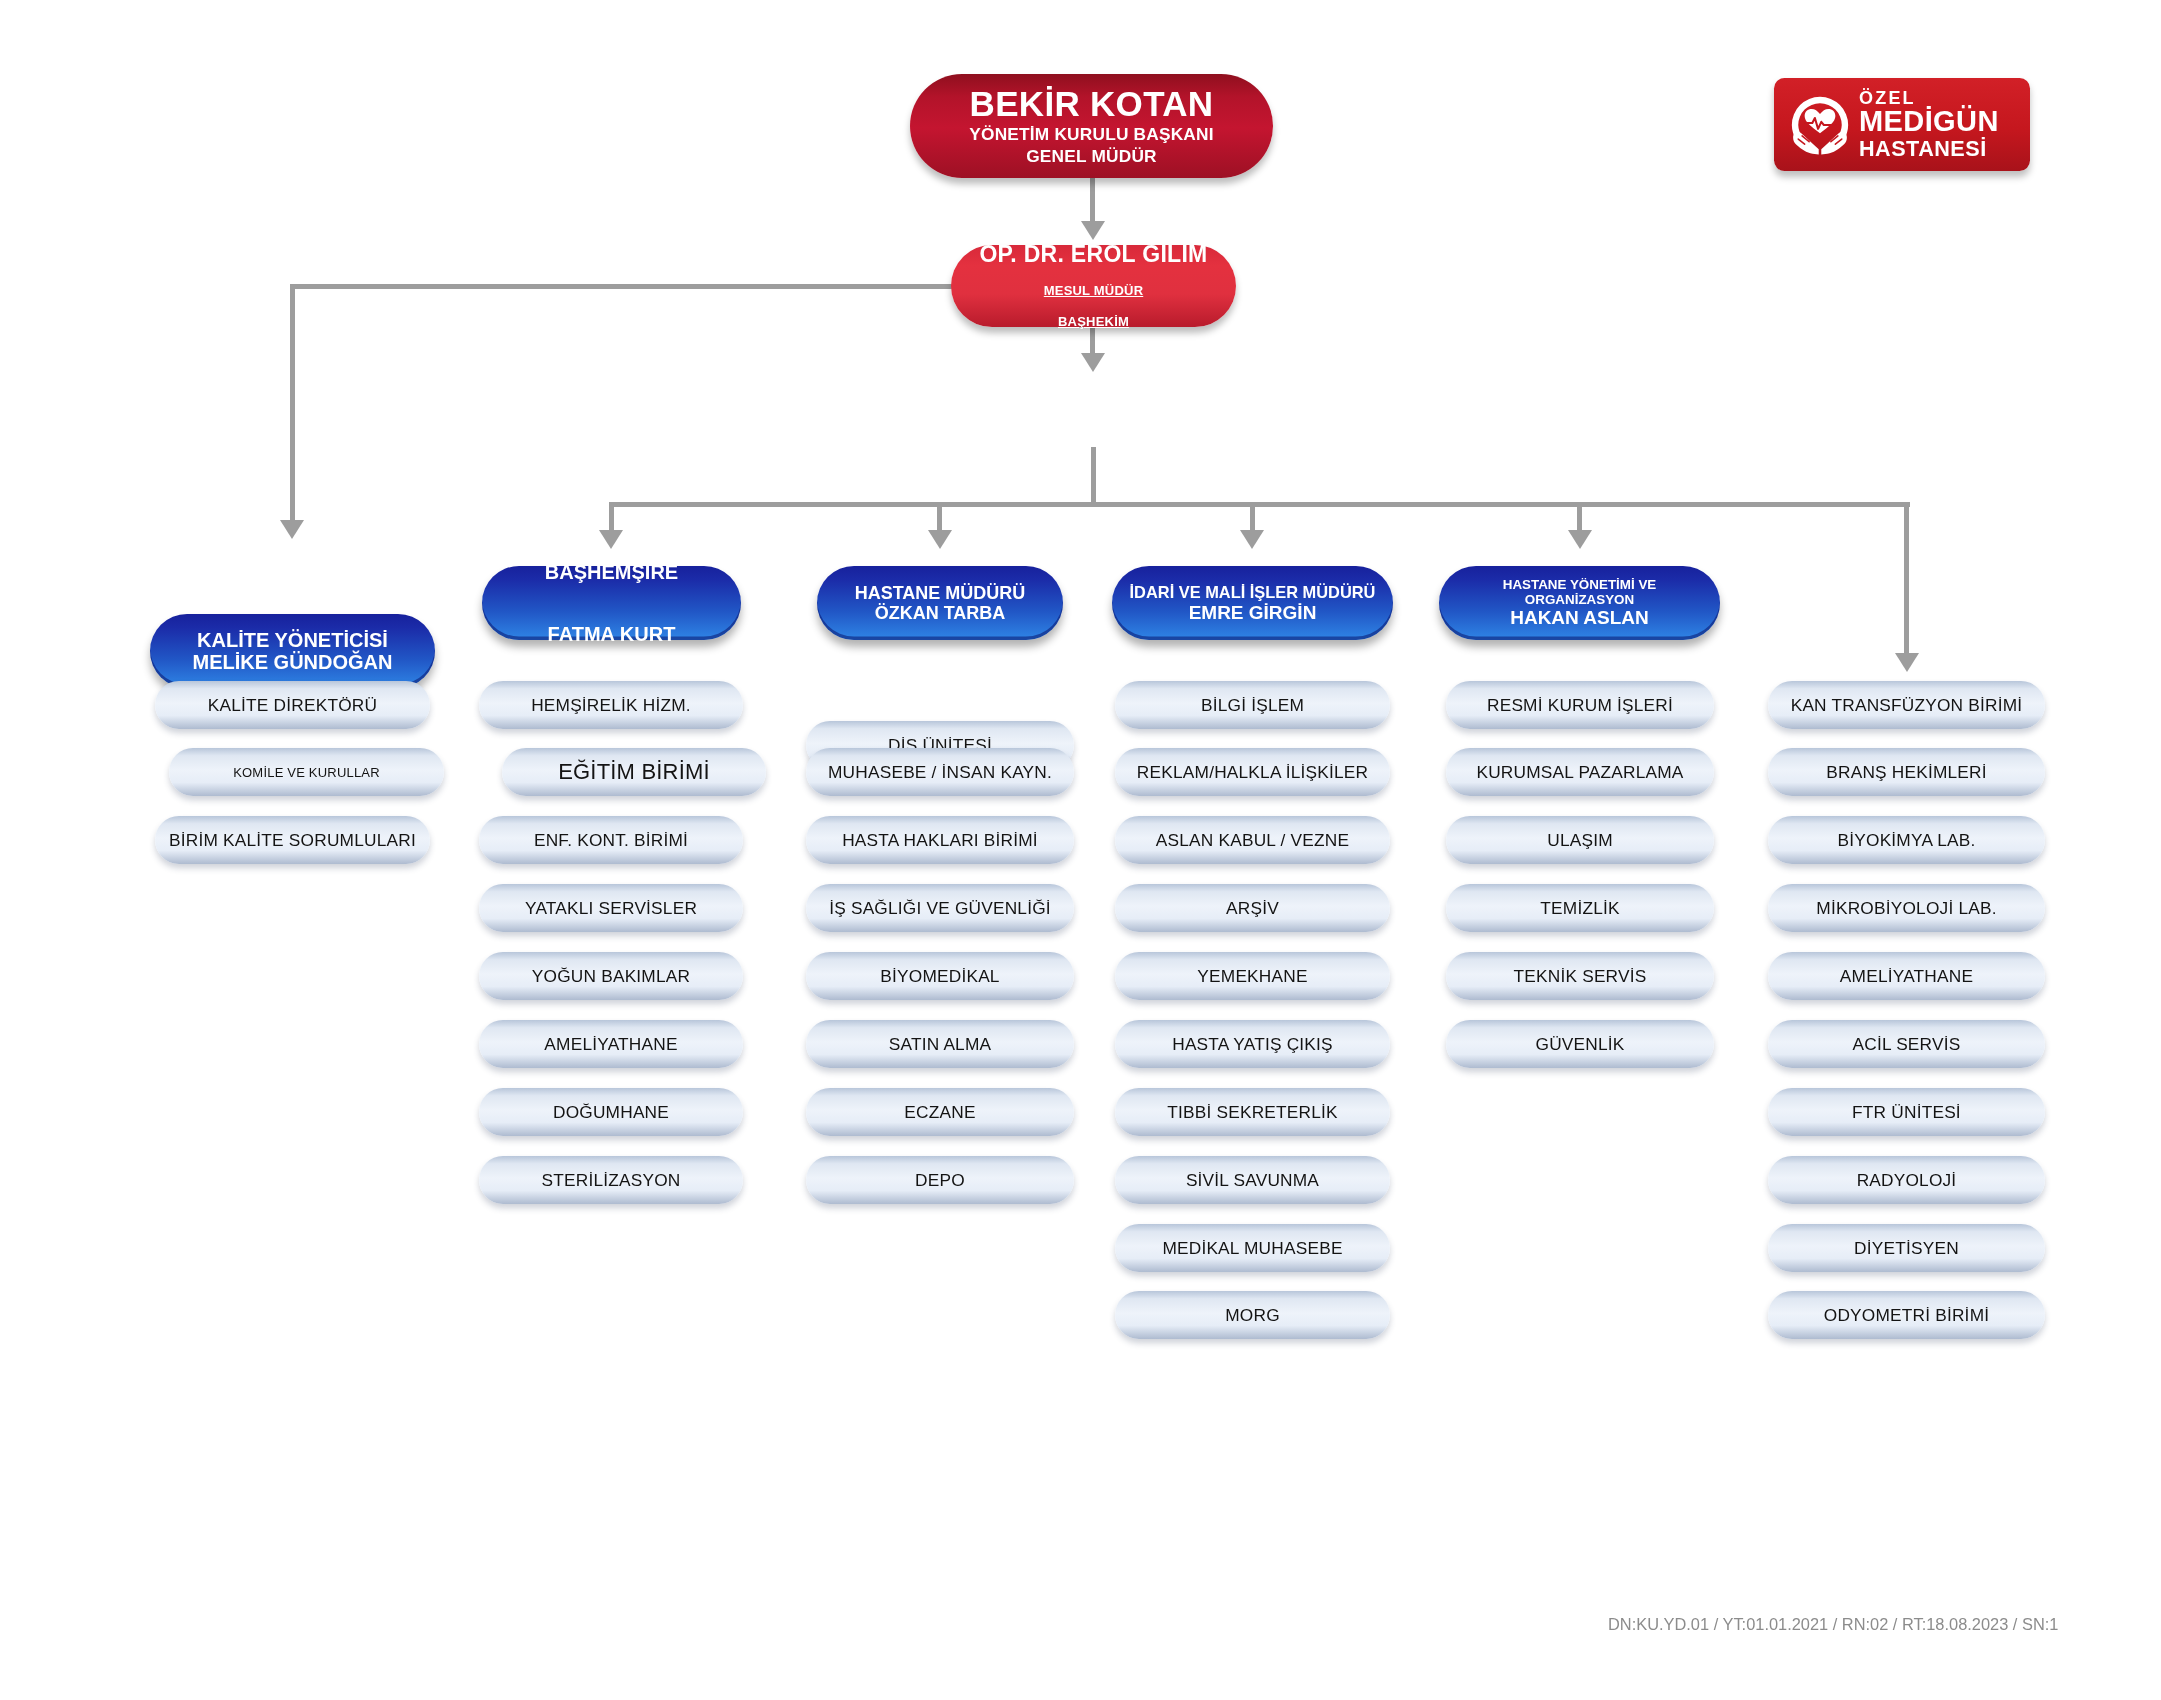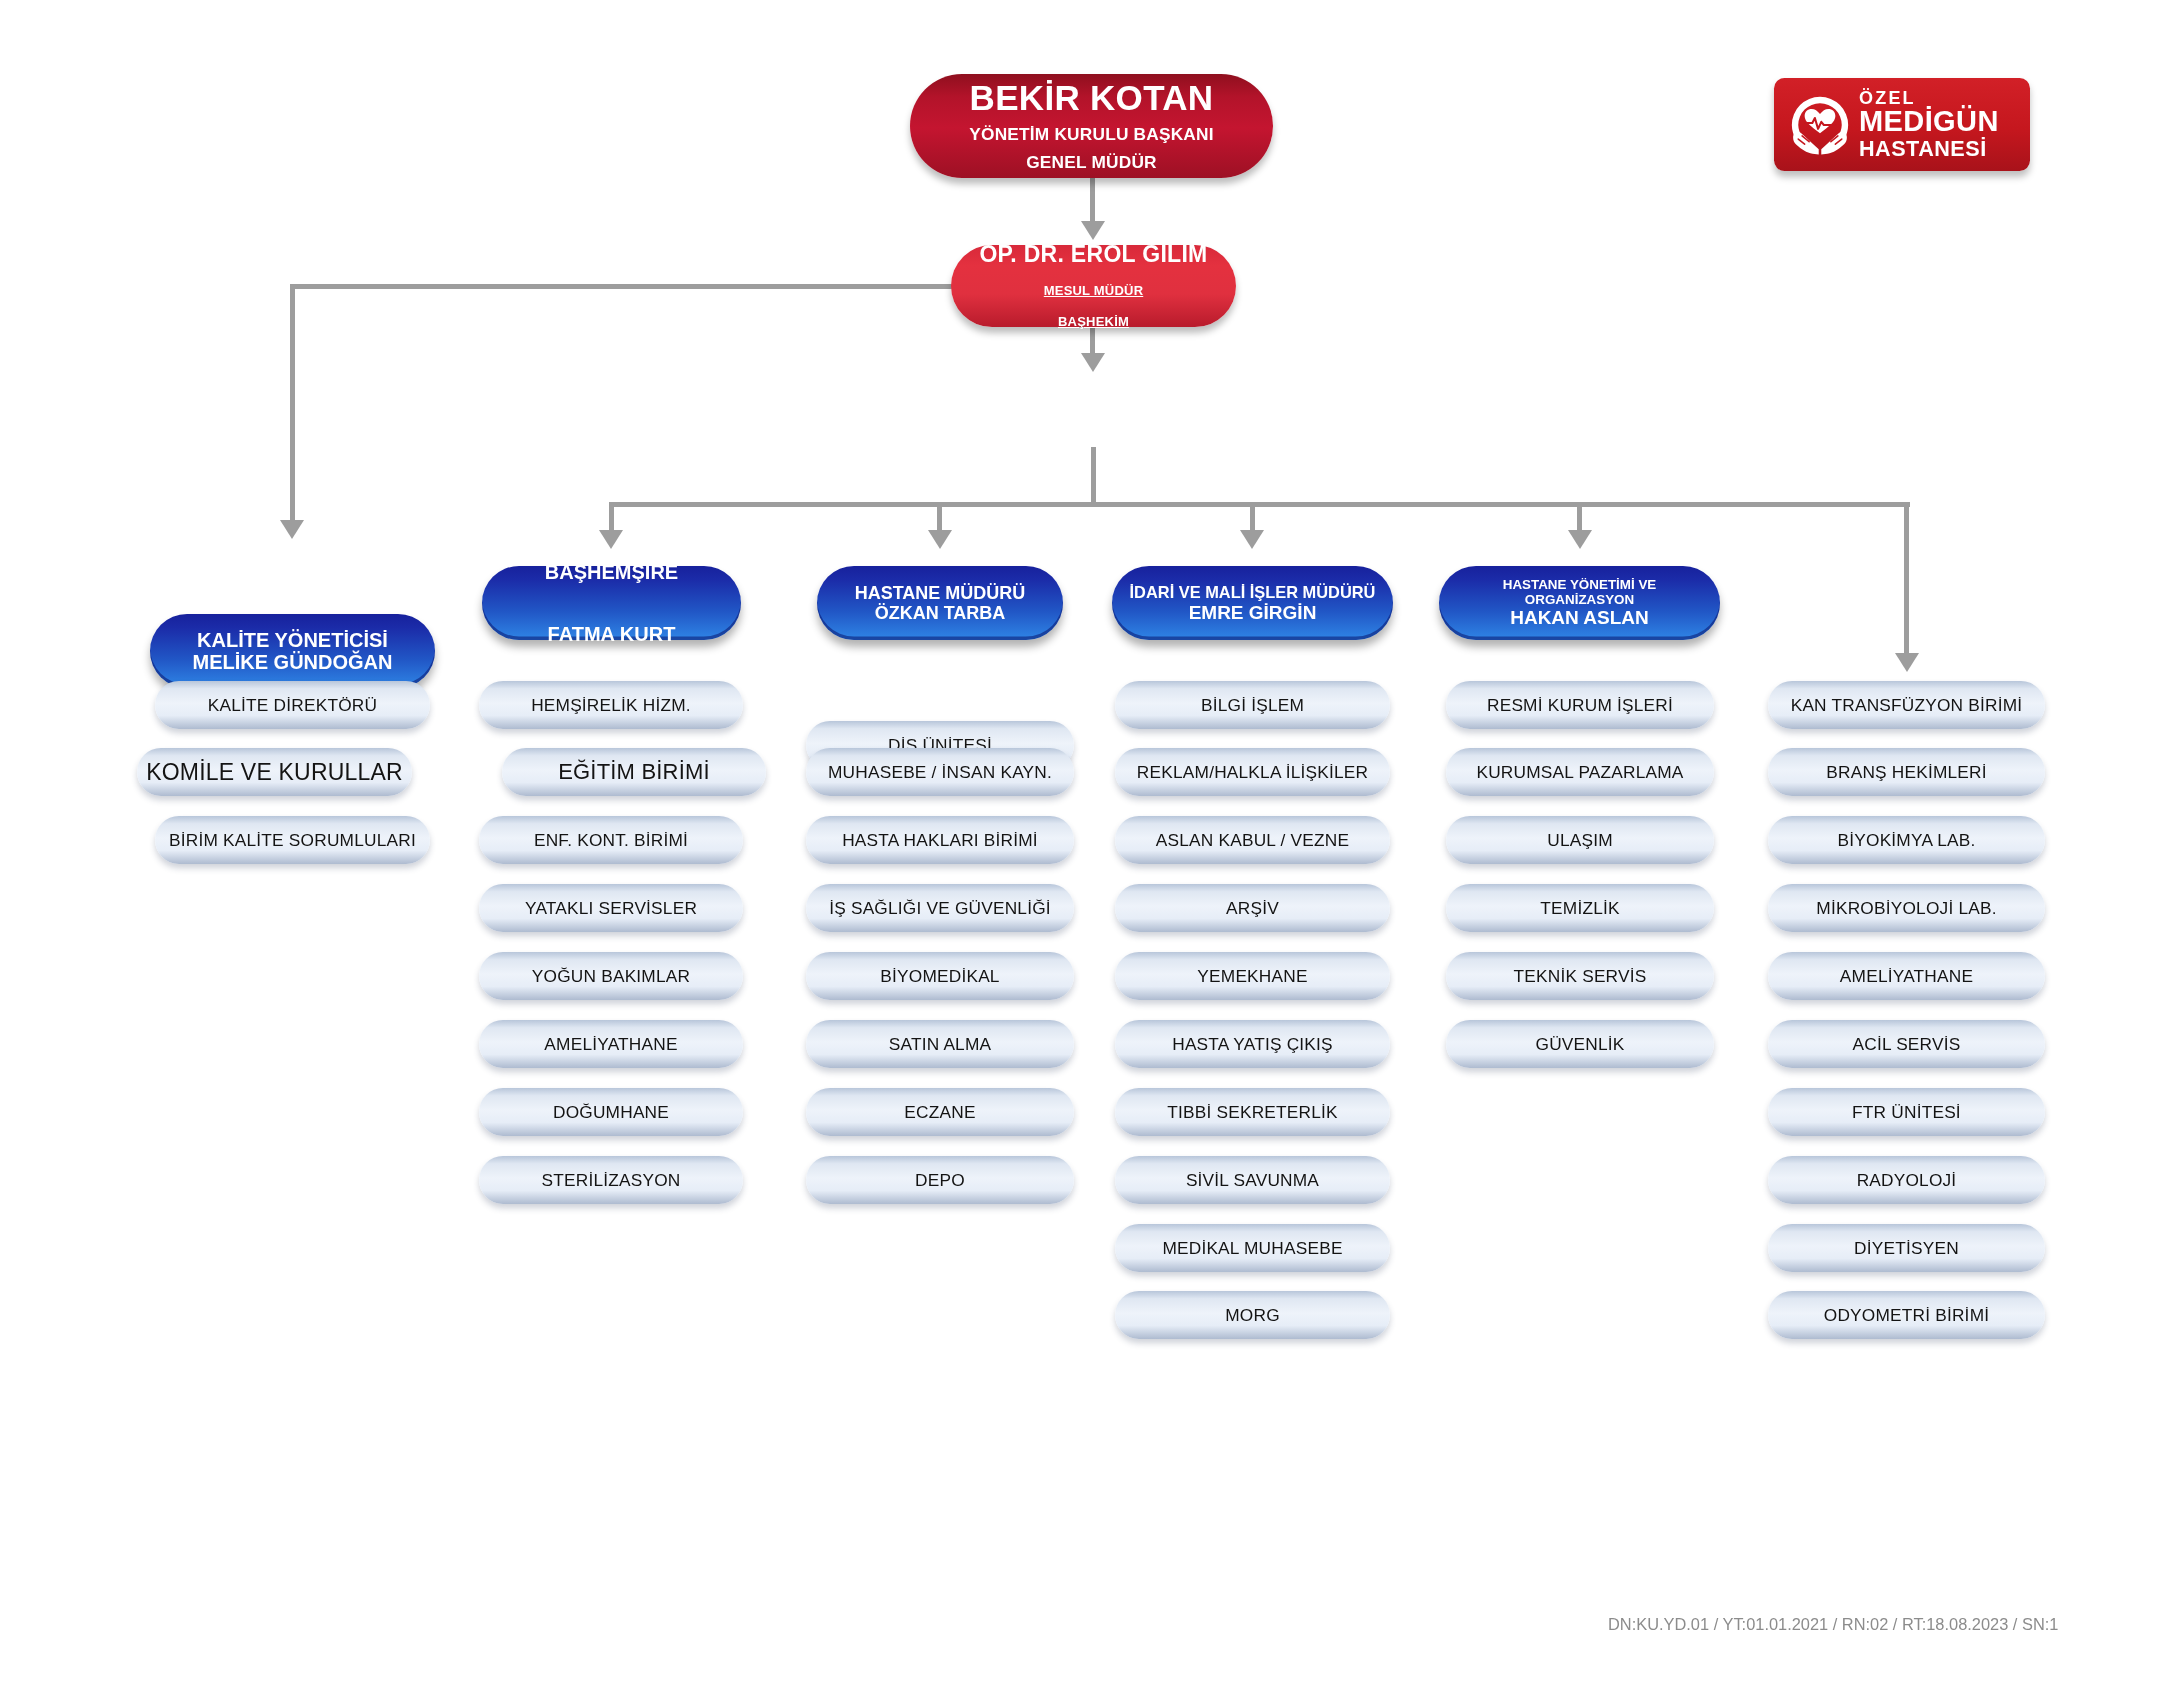--- a/index.html
+++ b/index.html
@@ -30,21 +30,21 @@
     box-shadow: 0 6px 7.8px rgba(0,0,0,0.26);
     padding: 0 21px;
   }
   .red-dark { background: linear-gradient(180deg,#8f0f1e 0%,#b3132a 22%,#c41530 52%,#9d1024 100%); }
   .red-mid  { background: linear-gradient(180deg,#d8293a 0%,#e4313f 25%,#e0303f 60%,#b81b2c 100%); }
   .red-node .ttl { font-weight: bold; letter-spacing: 0.3px; line-height: 1.08; }
   .red-node .sub { font-weight: bold; letter-spacing: 0.2px; line-height: 1.14; }
 
   #node-ceo     { left: 910px; top: 74px;  width: 363px; height: 104px; }
   #node-ceo .ttl{ font-size: 35px; }
-  #node-ceo .sub{ font-size: 17.3px; margin-top: 8px; }
+  #node-ceo .sub{ font-size: 17.3px; margin-top: 2px; }
 
   #node-mesul      { left: 951px; top: 245px; width: 285px; height: 82px; }
   #node-mesul .ttl { font-size: 23px; }
   #node-mesul .sub { font-size: 13px; margin-top: 17px; text-decoration: underline; }
 
   #node-yardimci      { left: 944px; top: 376px; width: 299px; height: 71px; }
   #node-yardimci .ttl { font-size: 19px; }
   #node-yardimci .sub { font-size: 19px; margin-top: 0.9px; }
 
   
@@ -163,21 +163,21 @@
     <div class="sub">BAŞHEKİM</div>
   </div>
 
 
   <div id="columns-layer">
       <div class="blue-head" style="left: 150px; top: 566px; width: 285px; margin-top: 48px;">
         <div class="l1" style="font-size: 20px;">KALİTE YÖNETİCİSİ</div>
         <div class="l2" style="font-size: 20px;">MELİKE GÜNDOĞAN</div>
       </div>
       <div class="pill" style="left: 155px; top: 681px; width: 275px; font-size: 17.3px;">KALİTE DİREKTÖRÜ</div>
-      <div class="pill" style="left: 137px; top: 748px; width: 275px; font-size: 23px;">KOMİLE VE KURULLAR</div>
+      <div class="pill" style="left: 169px; top: 748px; width: 275px; font-size: 13px;">KOMİLE VE KURULLAR</div>
       <div class="pill" style="left: 155px; top: 816px; width: 275px; font-size: 17.3px;">BİRİM KALİTE SORUMLULARI</div>
       <div class="blue-head" style="left: 482px; top: 566px; width: 259px; gap: 39px;">
         <div class="l1" style="font-size: 20px;">BAŞHEMŞİRE</div>
         <div class="l2" style="font-size: 20px;">FATMA KURT</div>
       </div>
       <div class="pill" style="left: 479px; top: 681px; width: 264px; font-size: 17.3px;">HEMŞİRELİK HİZM.</div>
       <div class="pill" style="left: 502px; top: 748px; width: 264px; font-size: 22px;">EĞİTİM BİRİMİ</div>
       <div class="pill" style="left: 479px; top: 816px; width: 264px; font-size: 17.3px;">ENF. KONT. BİRİMİ</div>
       <div class="pill" style="left: 479px; top: 884px; width: 264px; font-size: 17.3px;">YATAKLI SERVİSLER</div>
       <div class="pill" style="left: 479px; top: 952px; width: 264px; font-size: 17.3px;">YOĞUN BAKIMLAR</div>

